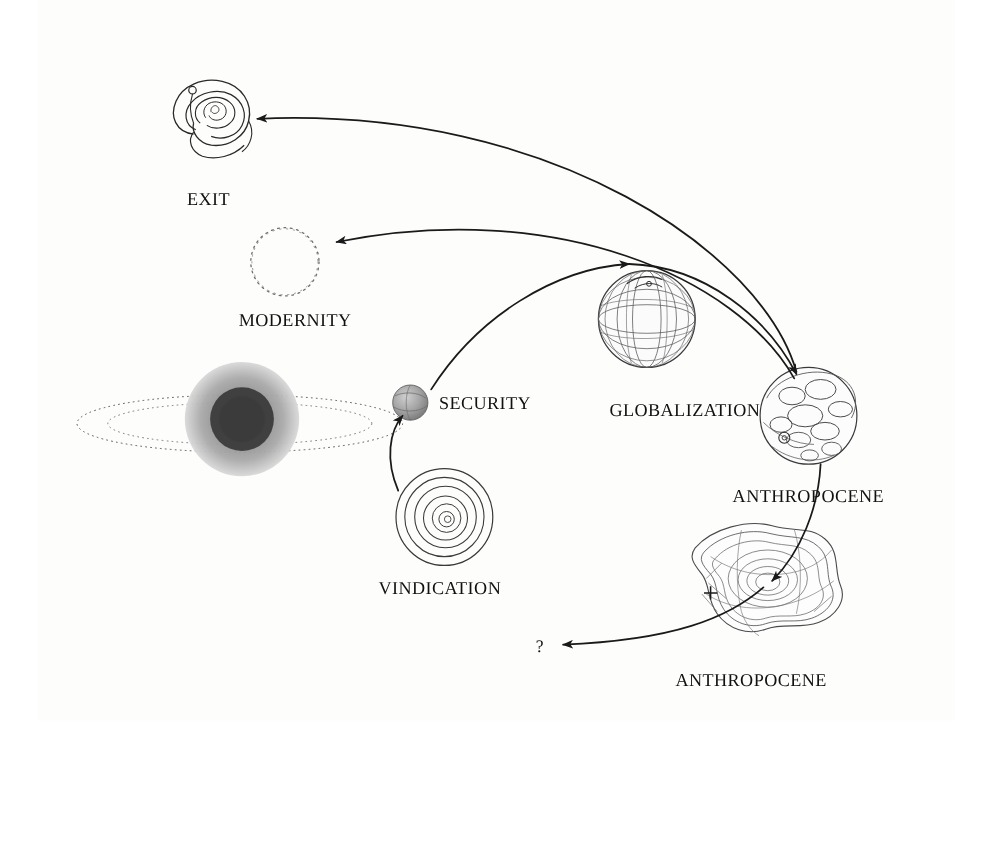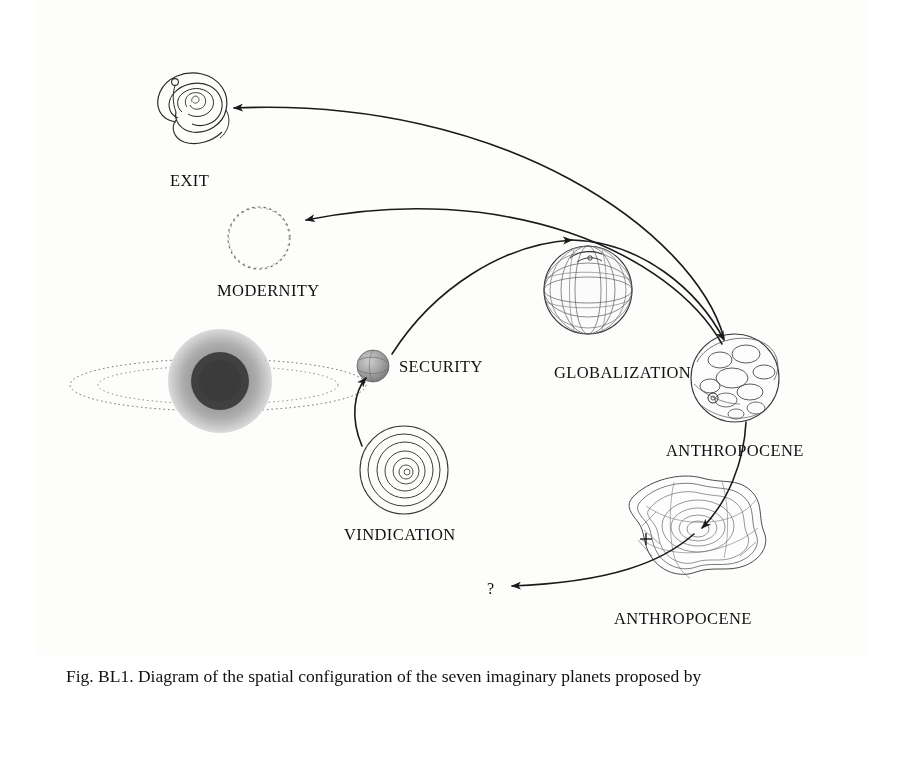--- a/index.html
+++ b/index.html
@@ -213,16 +213,16 @@
     <div class="planet-label" style="left:183px; top:281px;">MODERNITY</div>
     <div class="planet-label" style="left:520px; top:337px;margin-top:26px;">GLOBALIZATION</div>
     <div class="planet-label" style="left:365px; top:357px;">SECURITY</div>
     <div class="planet-label" style="left:632px; top:425px;margin-top:16px;">ANTHROPOCENE</div>
     <div class="planet-label" style="left:310px; top:525px;">VINDICATION</div>
     <div class="planet-label" style="left:580px; top:609px;">ANTHROPOCENE</div>
     <div class="qmark" style="left:453px; top:580px;">?</div>
   </div>
 
   <div class="caption">
-    <span class="indent"></span><span>Fig. BL1. Diagram of the spatial configuration of the seven imaginary planets proposed by</span><br>
+    <span class="indent"></span><br>
   </div>
 
 </div>
 
 </body></html>

